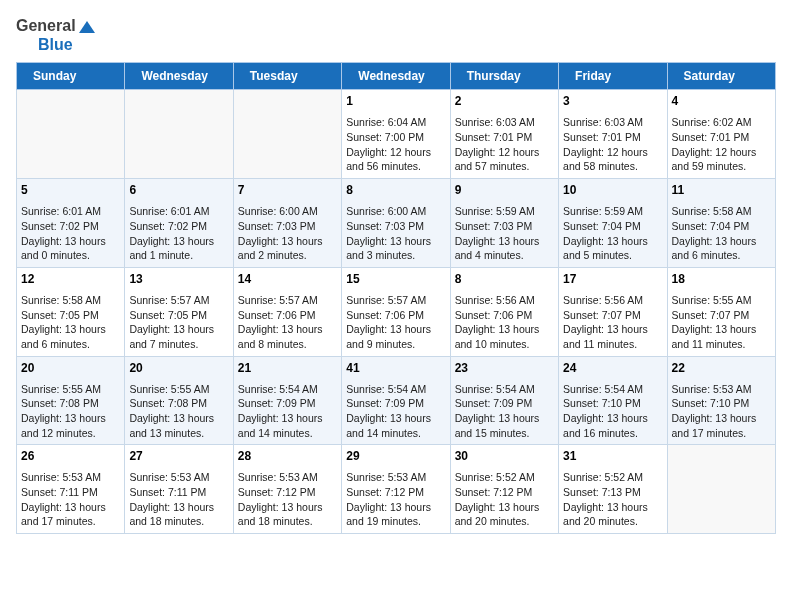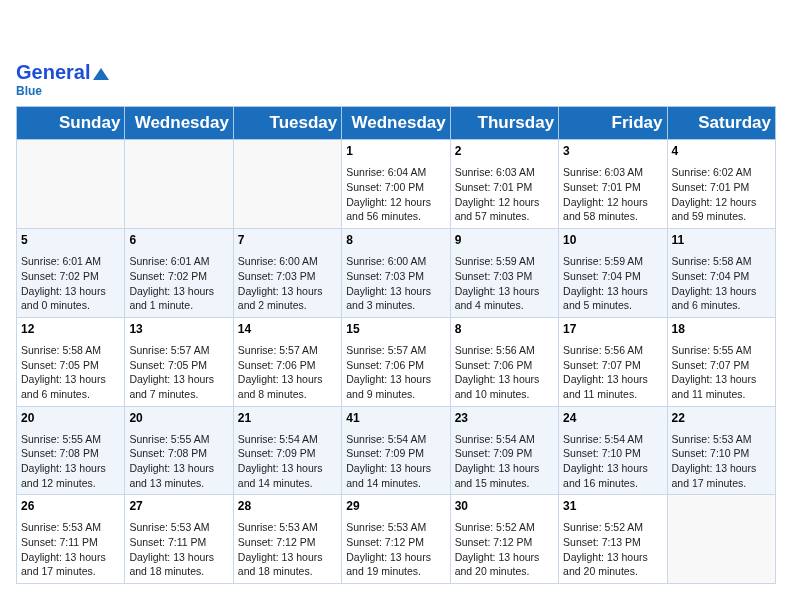--- a/index.html
+++ b/index.html
@@ -34,23 +34,23 @@
       color: #444;
     }
     .calendar {
       width: 100%;
       border-collapse: collapse;
       font-size: 11px;
     }
     .calendar th {
       background: #1a6ebb;
       color: #fff;
-      padding: 6px 4px;
-      text-align: right;
-      font-size: 17px;
+      padding: 6px 16px;
+      text-align: left;
+      font-size: 12px;
       border: 1px solid #aac8e8;
     }
     .calendar td {
       border: 1px solid #c8d8e8;
       vertical-align: top;
       padding: 4px;
       width: 108px;
       min-height: 80px;
       background: #fff;
     }
@@ -71,22 +71,22 @@
     .empty-cell {
       background: #f8f8f8 !important;
     }
   </style>
 </head>
 <body>
 
 <div class="header">
   <div class="logo">
   <div style="line-height:1.2;">
-    <div style="font-size:20px;font-weight:bold;color:#1d4ed8;margin-top:44px;">General<span style="display:inline-block;width:0;height:0;border-left:8px solid transparent;border-right:8px solid transparent;border-bottom:12px solid #1a6ebb;margin-left:3px;vertical-align:middle;"></span></div>
-    <div style="font-size:12px;font-weight:bold;color:#1a6ebb;">Blue</div>
+    <div style="font-size:16px;font-weight:bold;color:#404040;">General<span style="display:inline-block;width:0;height:0;border-left:8px solid transparent;border-right:8px solid transparent;border-bottom:12px solid #1a6ebb;margin-left:3px;vertical-align:middle;"></span></div>
+    <div style="font-size:16px;font-weight:bold;color:#1a6ebb;text-align:center;">Blue</div>
   </div>
 </div>
   <div class="title-block">
     <div class="month-title"></div>
     <div class="location-title"></div>
   </div>
 </div>
 
 <table class="calendar">
   <thead>

